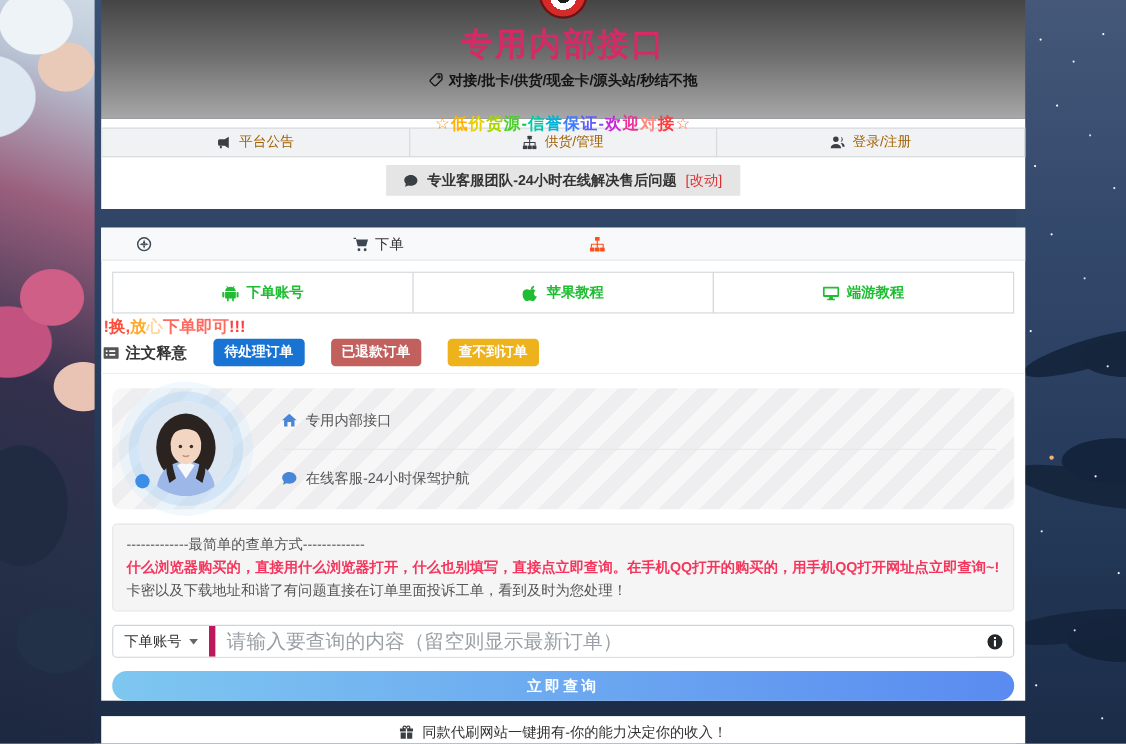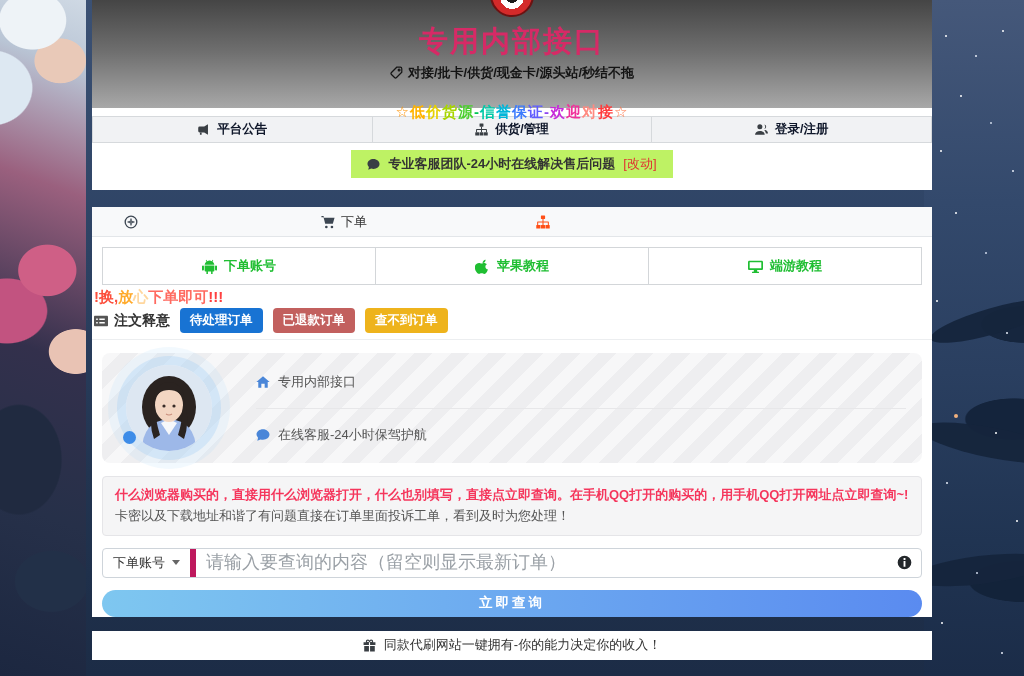--- a/index.html
+++ b/index.html
@@ -58,46 +58,46 @@
     display:flex; justify-content:center; align-items:center; gap:5px; }
   .hero-rainbow { margin-top:21px; font-size:15px; font-weight:bold; letter-spacing:1px; }
   
   .ico { display:inline-flex; align-items:center; justify-content:center; }
   .ico svg { width:1em; height:1em; fill:currentColor; }
   
   .top-white { background:#fff; padding:8px 0 12px; }
   .navgroup { display:flex; }
   .nav-btn { flex:1; height:27px; background:#f1f2f4; border:1px solid #d6d9dc; margin-left:-1px;
     display:flex; align-items:center; justify-content:center; gap:7px;
-    font-size:12.5px; font-weight:bold; color:#0f172a; cursor:pointer; }
+    font-size:12.5px; font-weight:normal; color:#a16207; cursor:pointer; }
   .nav-btn:first-child { margin-left:0; }
   .nav-btn .ico { color:#3a3f44; font-size:13px; }
   .notice-wrap { text-align:center; margin-top:7px; }
-  .notice { display:inline-flex; align-items:center; gap:8px; background:#bef264;
+  .notice { display:inline-flex; align-items:center; gap:8px; background:#e5e5e5;
     padding:5px 16px; font-size:13px; font-weight:bold; color:#333; cursor:pointer; }
   .notice .ico { color:#3a3f44; font-size:13px; }
   .notice-tag { font-weight:normal; }
   .gap1 { height:17px; }
   
   .main-card { background:#fff; }
   .tabbar { display:flex; height:30px; background:#f8f9fa; border-bottom:1px solid #e3e6e9; }
   .tab { display:flex; align-items:center; justify-content:center; gap:6px;
     font-size:13px; color:#333; cursor:pointer; }
   .tab .ico { font-size:14px; color:#3d4752; }
   .tab-w1 { width:10%; } .tab-w2 { width:40%; } .tab-w3 { width:42%; } .tab-w4 { width:8%; }
   .tab.selected { background:#d9dde3; }
   .tut-row { display:flex; margin:10px 10px 0; }
   .tut-btn { flex:1; height:38px; background:#fff; border:1px solid #d3d6d9; margin-left:-1px;
     display:flex; align-items:center; justify-content:center; gap:7px;
     color:#1fbe32; font-size:13px; font-weight:bold; cursor:pointer; }
   .tut-btn:first-child { margin-left:0; }
   .tut-btn .ico { font-size:15px; }
   .marquee { margin:3px 0 0 2px; height:18px; overflow:hidden; white-space:nowrap;
     font-size:15px; font-weight:bold; }
-  .legend-row { display:flex; align-items:center; gap:10px; margin:2px 10px 6px 2px; }
+  .legend-row { display:flex; align-items:center; gap:24px; margin:2px 10px 6px 2px; }
   .legend-label { display:flex; align-items:center; gap:6px; font-size:14px; font-weight:bold; color:#333; }
   .legend-label .ico { color:#555; font-size:14px; }
   .badge { color:#fff; font-size:12.5px; font-weight:bold; padding:4px 10px; border-radius:4px; }
   .hr { border-top:1px solid #eceef0; }
   .profile-card { margin:13px 10px; border-radius:8px; padding:12px 16px;
     background:repeating-linear-gradient(135deg,#f7f7f8 0 13px,#eeeef0 13px 26px);
     display:flex; align-items:center; }
   .avatar-wrap { position:relative; width:86px; height:86px; margin-left:8px; flex:none; }
   .avatar { width:86px; height:86px; border-radius:50%; overflow:hidden; background:#e8f0fa;
     box-shadow:0 0 0 9px rgba(150,200,245,.28), 0 0 0 18px rgba(170,212,250,.15); }
@@ -326,20 +326,21 @@
             <svg viewBox="0 0 16 16">
                 <path d="M8 1.3c-4.1 0-7.4 2.6-7.4 5.9 0 1.5.7 2.8 1.8 3.8L1.5 14.6l3.7-1.6c.9.2 1.8.4 2.8.4 4.1 0 7.4-2.6 7.4-5.9S12.1 1.3 8 1.3Z"></path>
               </svg>
           </span>
           <span>在线客服-24小时保驾护航</span>
         </div>
       </div>
     </div>
 
     <div class="instructions">
+      <div>-------------最简单的查单方式-------------</div>
       <div class="instr-warn" style="color: rgb(245, 54, 92);">什么浏览器购买的，直接用什么浏览器打开，什么也别填写，直接点立即查询。在手机QQ打开的购买的，用手机QQ打开网址点立即查询~!</div>
       <div>卡密以及下载地址和谐了有问题直接在订单里面投诉工单，看到及时为您处理！</div>
     </div>
 
     <div class="form-row">
       <div class="select-box">
         <span>下单账号</span>
         <span class="caret"></span>
       </div>
       <input class="query-input" type="text" placeholder="请输入要查询的内容（留空则显示最新订单）" style="">

